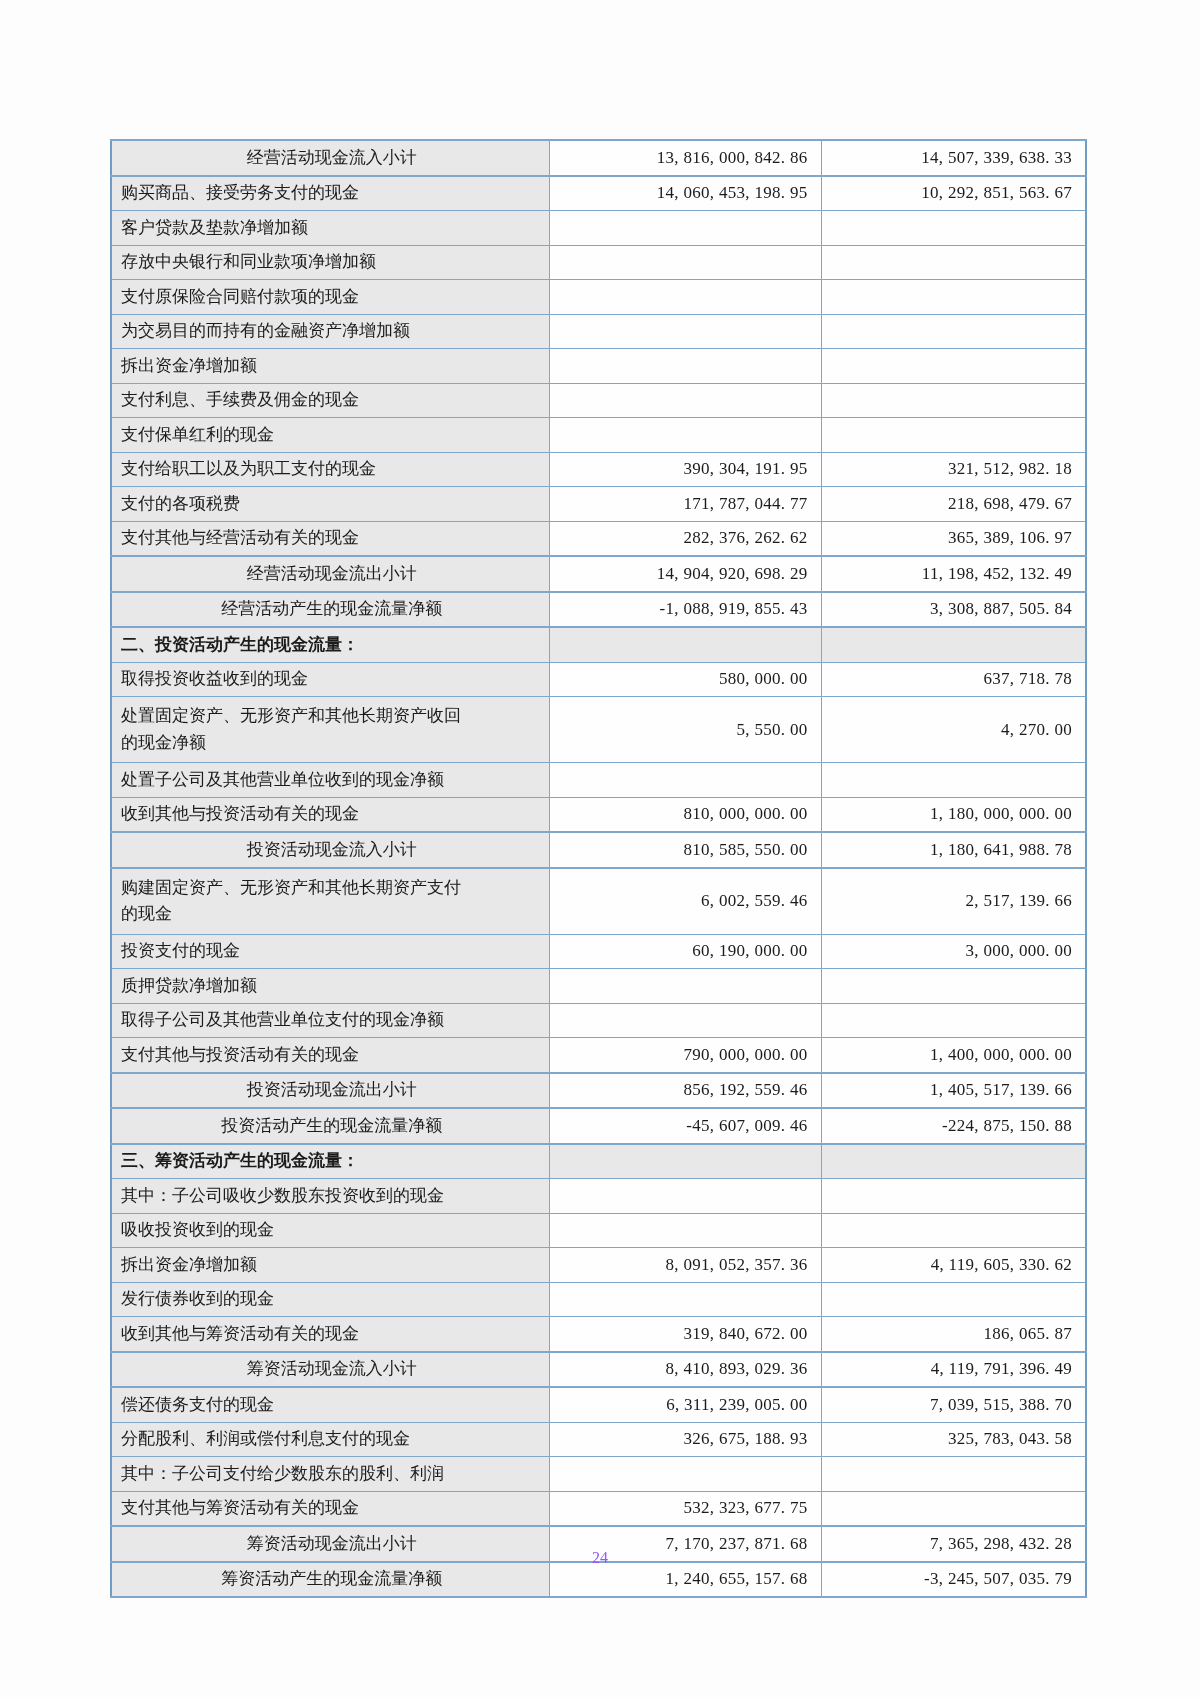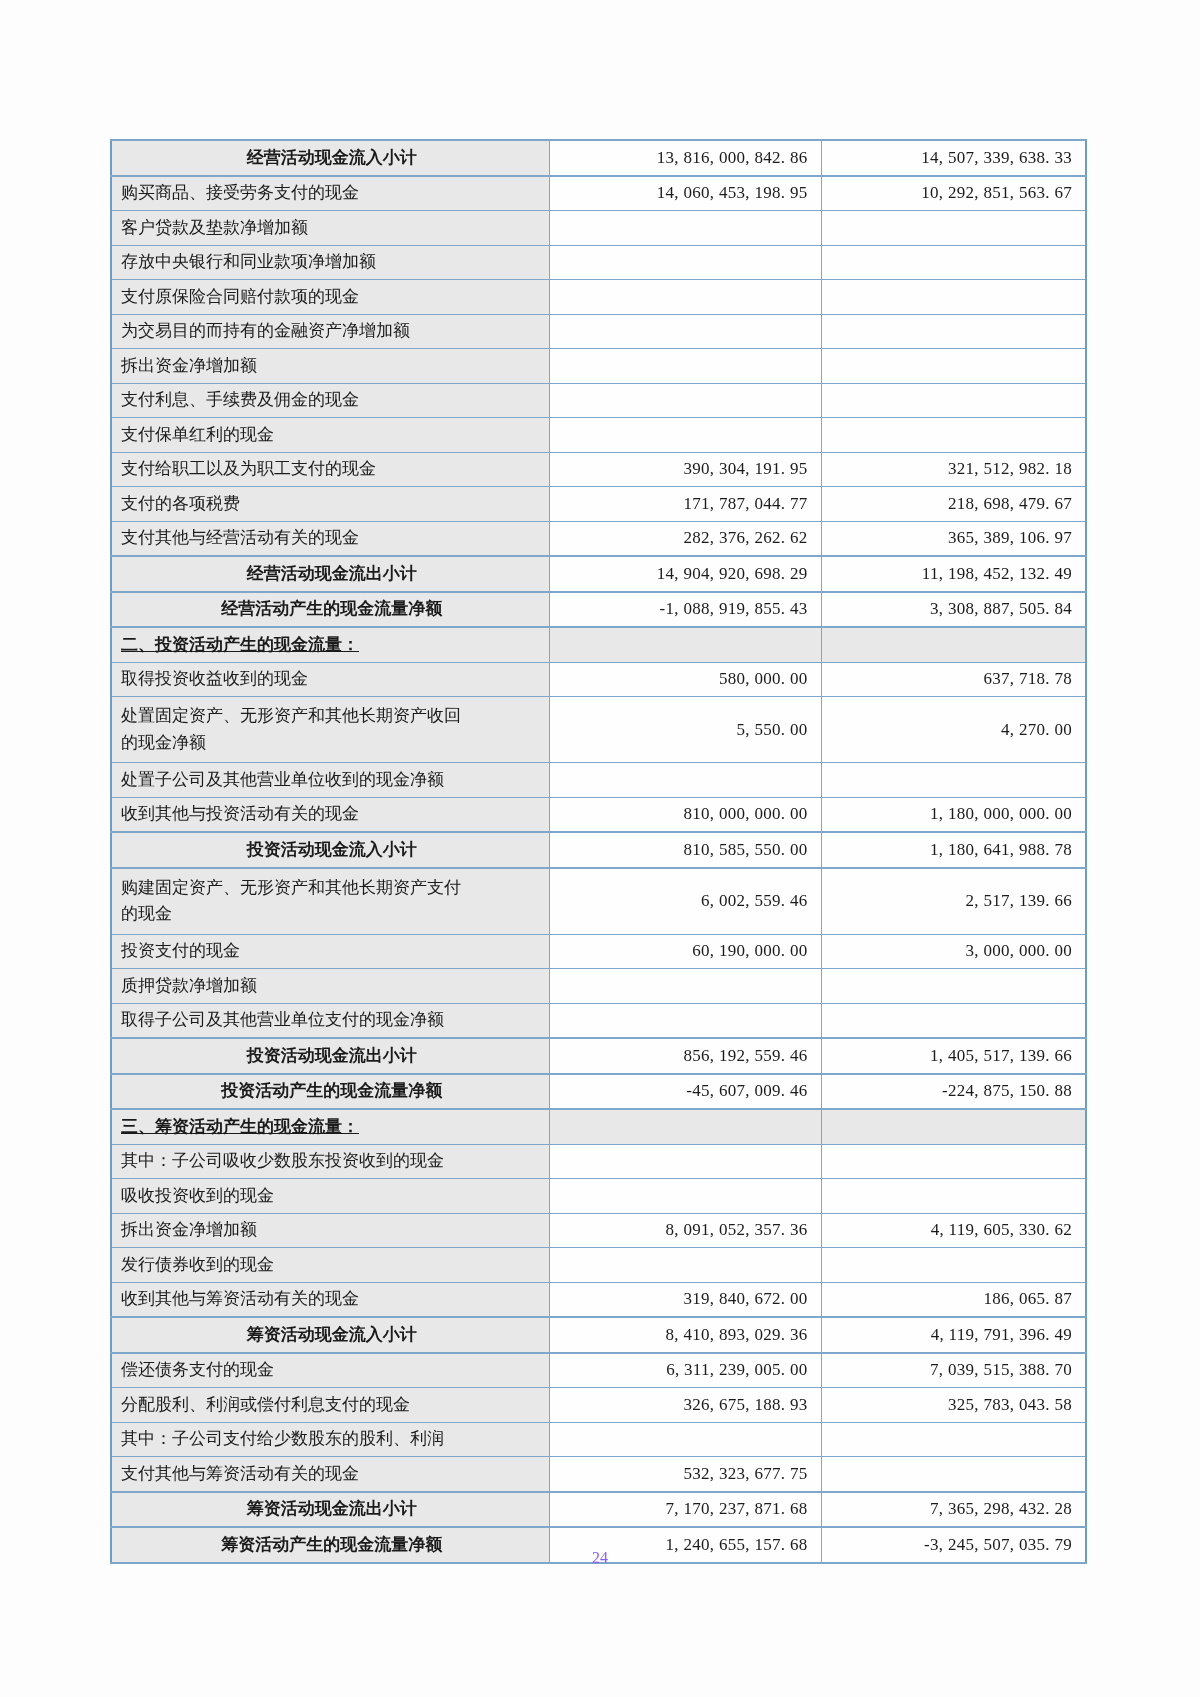--- a/index.html
+++ b/index.html
@@ -44,25 +44,24 @@
     text-align: right;
     padding-right: 13px;
     letter-spacing: 0.3px;
   }
   tr.tall td { height: 63px; }
   tr.section td {
     background: #e8e8e8;
     font-weight: bold;
     font-family: "Liberation Sans", "DejaVu Sans", sans-serif;
     font-size: 17px;
-    text-decoration: underline;
   }
   tr.subtotal td { border-top: 2px solid #7fa7cb; border-bottom: 2px solid #7fa7cb; }
   tr.subtotal td.label {
-    font-weight: bold;
+    font-weight: normal;
     text-align: center;
     font-family: "Liberation Sans", "DejaVu Sans", sans-serif;
   }
   .page-number {
     position: absolute;
     top: 1549px;
     left: 0;
     width: 1200px;
     text-align: center;
     font-size: 16px;
@@ -196,20 +195,25 @@
         <tr class="item">
           <td class="label">质押贷款净增加额</td>
           <td class="num"></td>
           <td class="num"></td>
         </tr>
         <tr class="item">
           <td class="label">取得子公司及其他营业单位支付的现金净额</td>
           <td class="num"></td>
           <td class="num"></td>
         </tr>
+        <tr class="item">
+          <td class="label">支付其他与投资活动有关的现金</td>
+          <td class="num">790, 000, 000. 00</td>
+          <td class="num">1, 400, 000, 000. 00</td>
+        </tr>
         <tr class="subtotal">
           <td class="label">投资活动现金流出小计</td>
           <td class="num">856, 192, 559. 46</td>
           <td class="num">1, 405, 517, 139. 66</td>
         </tr>
         <tr class="subtotal">
           <td class="label">投资活动产生的现金流量净额</td>
           <td class="num">-45, 607, 009. 46</td>
           <td class="num">-224, 875, 150. 88</td>
         </tr>

